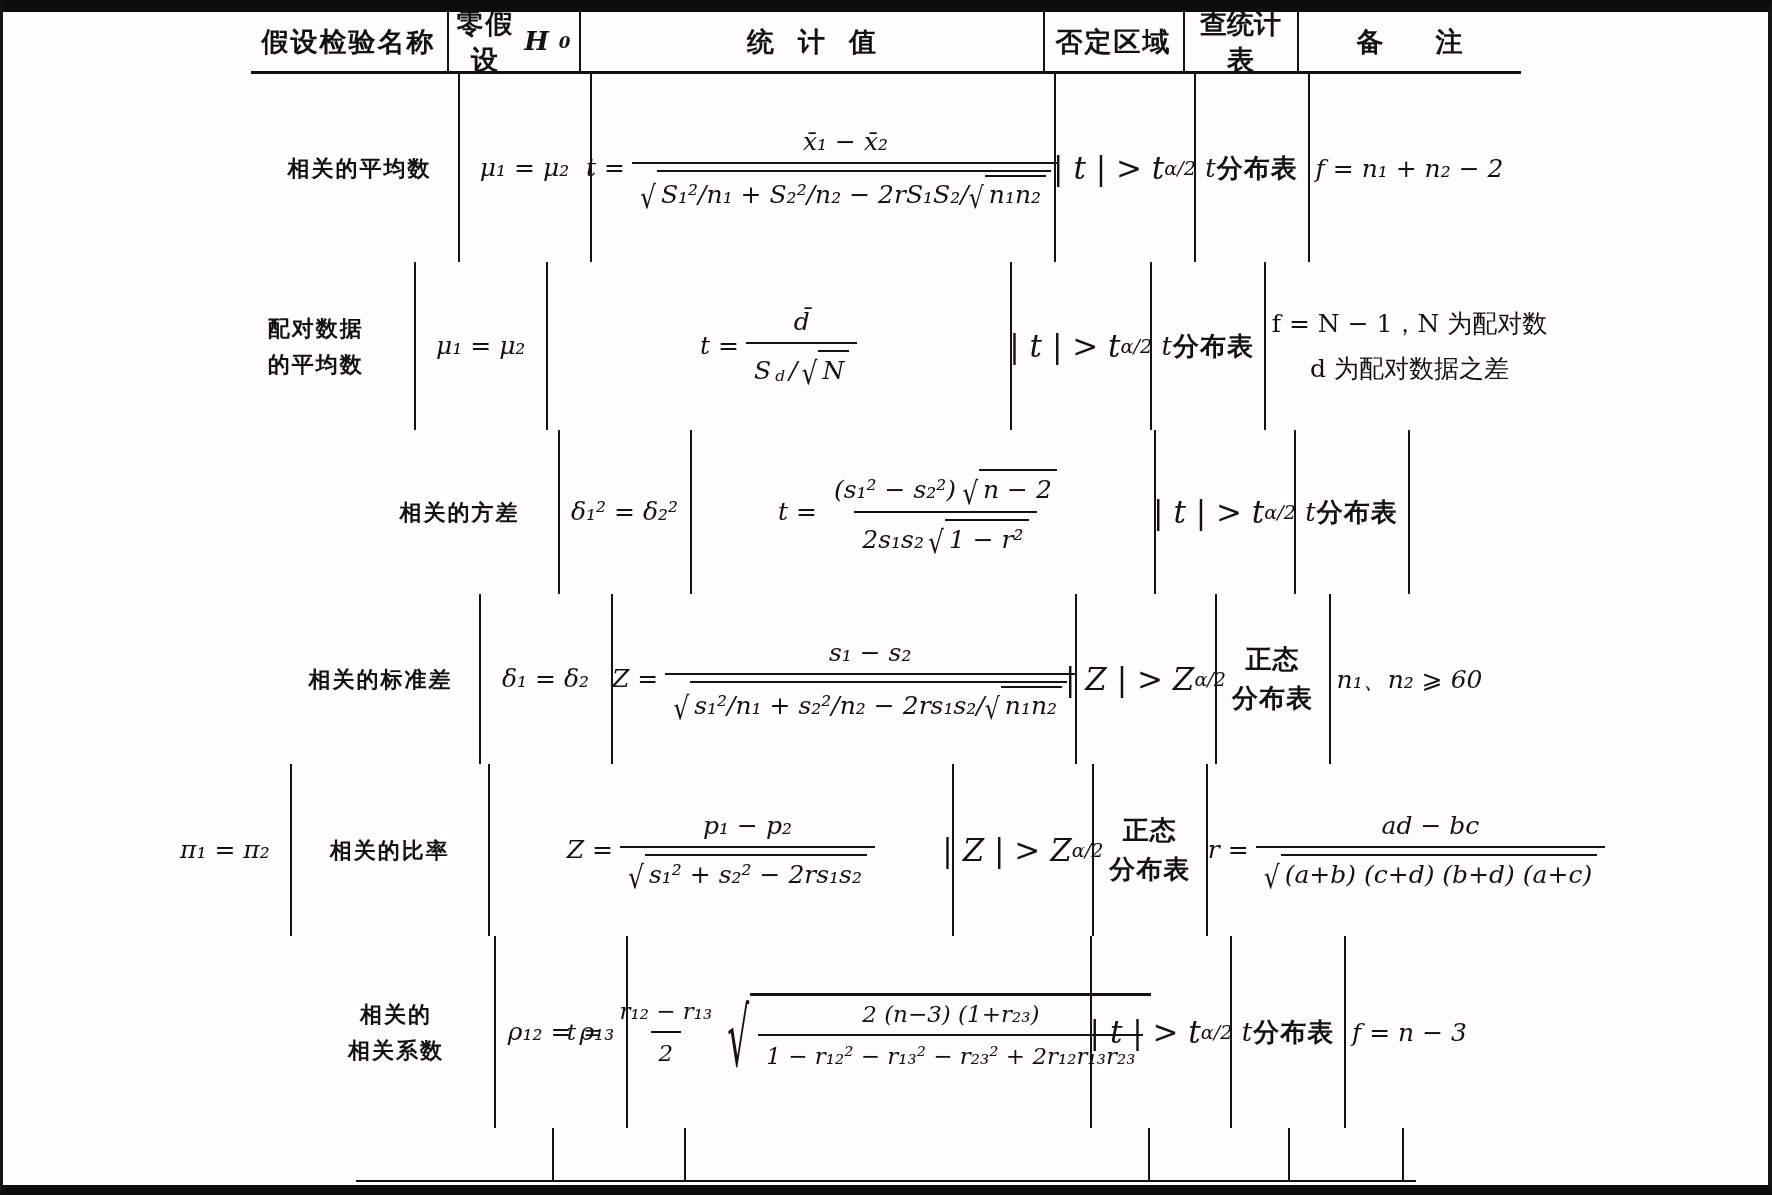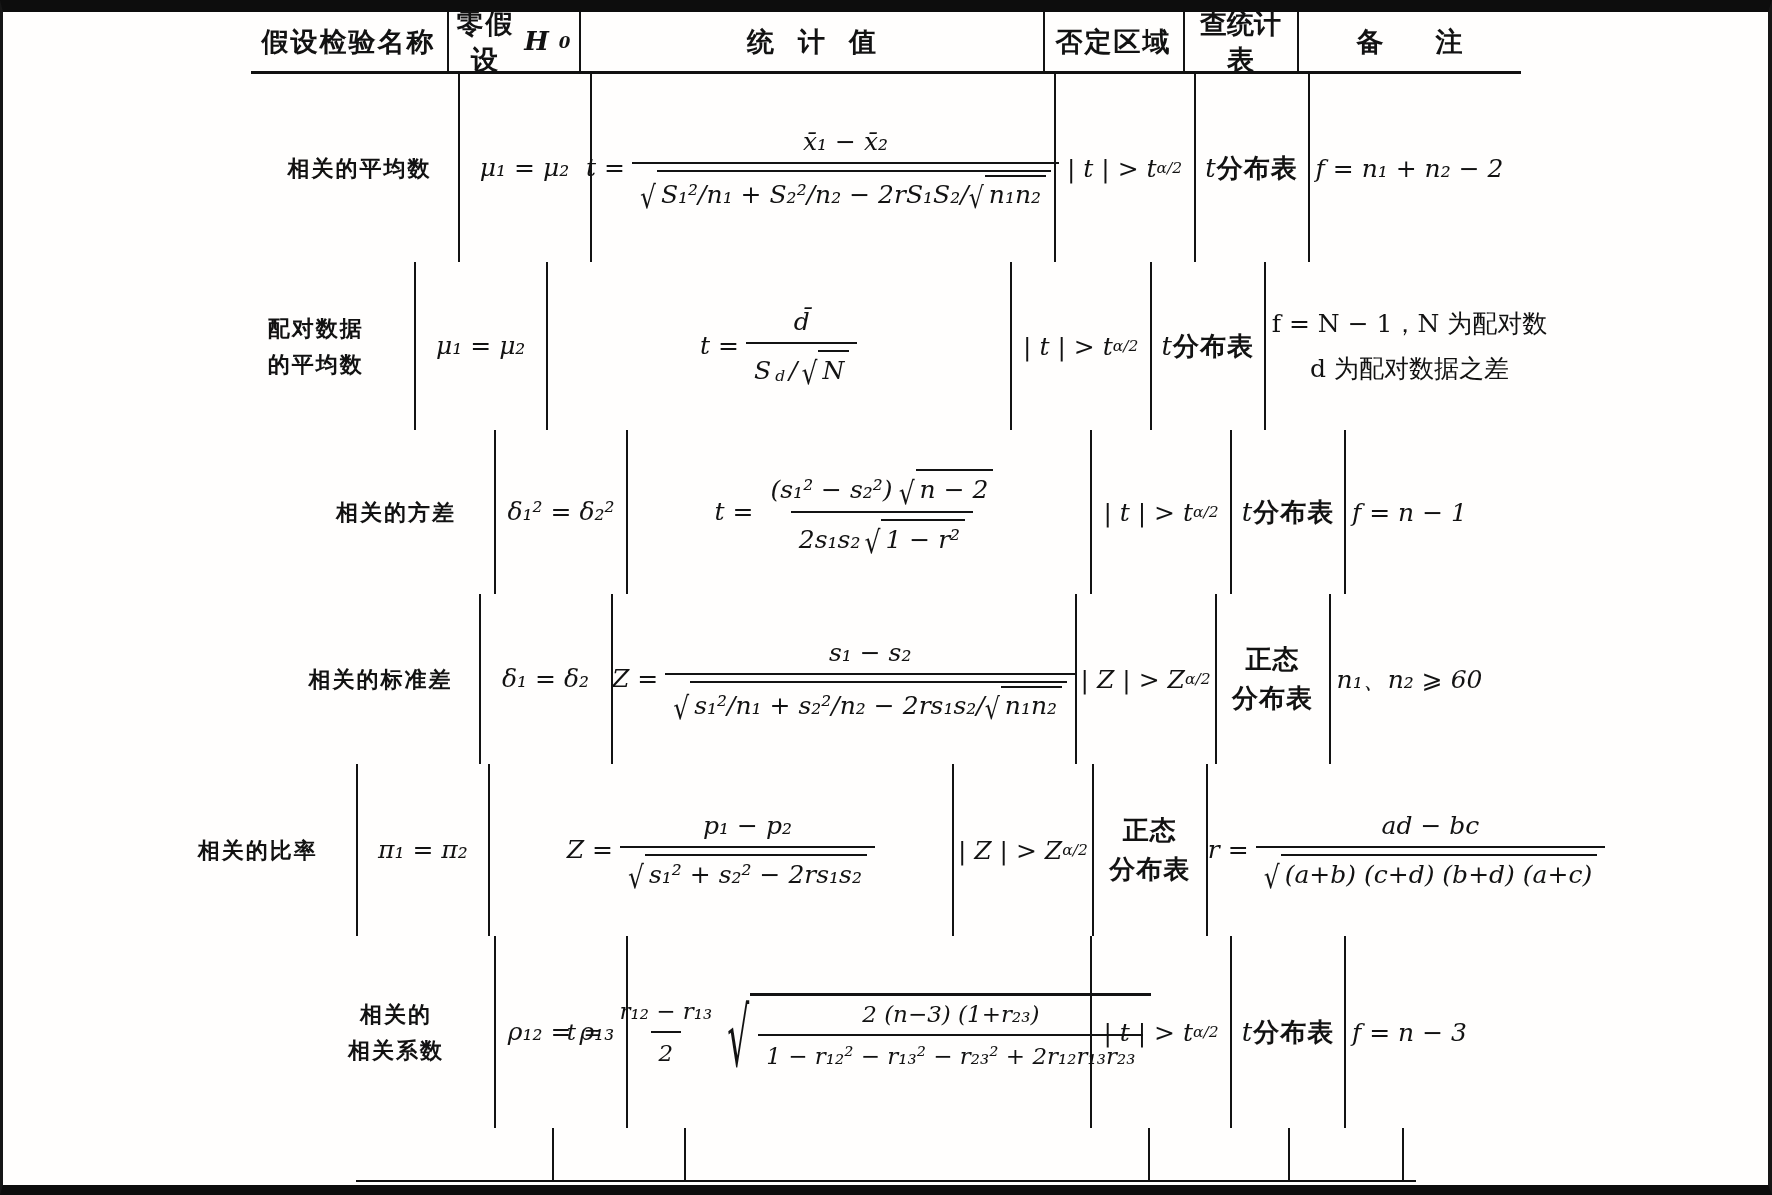--- a/index.html
+++ b/index.html
@@ -44,21 +44,21 @@
   .frac>.num{padding:0 10px 5px;display:inline-flex;align-items:flex-end;gap:6px;}
   .frac>.den{border-top:2px solid #131313;padding:6px 8px 0;display:inline-flex;align-items:flex-end;gap:4px;}
   .sqrt{display:inline-flex;align-items:flex-end;white-space:nowrap;}
   .sqrt>.sign{font-style:normal;line-height:0.8;padding-right:1px;transform:scaleY(1.25);transform-origin:50% 100%;}
   .sqrt>.rad{border-top:2px solid #131313;padding:3px 5px 0 4px;display:inline-flex;align-items:flex-end;}
   .sqrt.inner>.sign{font-size:0.95em;}
   .sqrt.inner>.rad{padding-top:2px;}
   .sqrt.tall{align-items:stretch;}
   .sqrt.tall>.sign{align-self:flex-end;font-size:1.5em;transform:scaleY(2.35);transform-origin:50% 96%;}
   .sqrt.tall>.rad{border-top:3px solid #131313;padding:4px 8px 0;}
-  .rej{font-style:italic;font-size:25px;white-space:nowrap;}
+  .rej{font-style:italic;font-size:31px;white-space:nowrap;}
   .lookup{font-weight:700;font-size:26px;line-height:1.5;letter-spacing:1px;}
   .lookup .var{font-weight:400;font-style:italic;font-family:"DejaVu Serif",serif;}
   .remark{font-size:25px;line-height:1.8;}
   .remark.it{font-style:italic;}
 </style>
 </head>
 <body>
 
 <div class="page">
   <div class="scan-table">
@@ -166,21 +166,20 @@
         </span>
       </div>
       <div class="cell c4 rej" style="flex-direction:row;">
         <span>| t | &gt; t</span>
           <sub>α/2</sub>
       </div>
       <div class="cell c5 lookup" style="flex-direction:row;">
         <span class="var">t</span>
           <span> 分布表</span>
       </div>
-      <div class="cell c6 remark it">f = n − 1</div>
     </div>
 
     <div class="trow r4">
       <div class="cell c1 cn">相关的标准差</div>
       <div class="cell c2 math">δ₁ = δ₂</div>
       <div class="cell c3 math fm">
         <span class="lead">Z =</span>
         <span class="frac">
           <span class="num">s₁ − s₂</span>
           <span class="den">
@@ -202,22 +201,22 @@
           <sub>α/2</sub>
       </div>
       <div class="cell c5 lookup">
         <div>正态</div>
         <div>分布表</div>
       </div>
       <div class="cell c6 remark it">n₁、n₂ ⩾ 60</div>
     </div>
 
     <div class="trow r5">
+      <div class="cell c2 math">π₁ = π₂</div>
       <div class="cell c1 cn">相关的比率</div>
-      <div class="cell c2 math">π₁ = π₂</div>
       <div class="cell c3 math fm">
         <span class="lead">Z =</span>
         <span class="frac">
           <span class="num">p₁ − p₂</span>
           <span class="den">
             <span class="sqrt">
               <span class="sign">√</span>
               <span class="rad">s₁² + s₂² − 2rs₁s₂</span>
             </span>
           </span>

